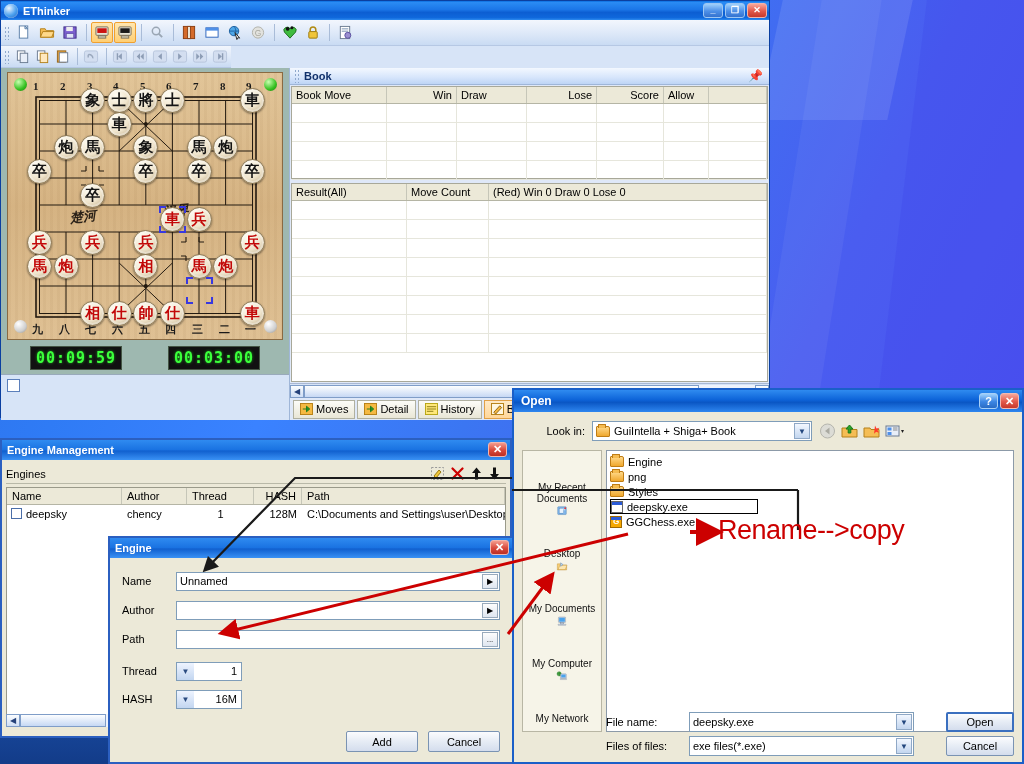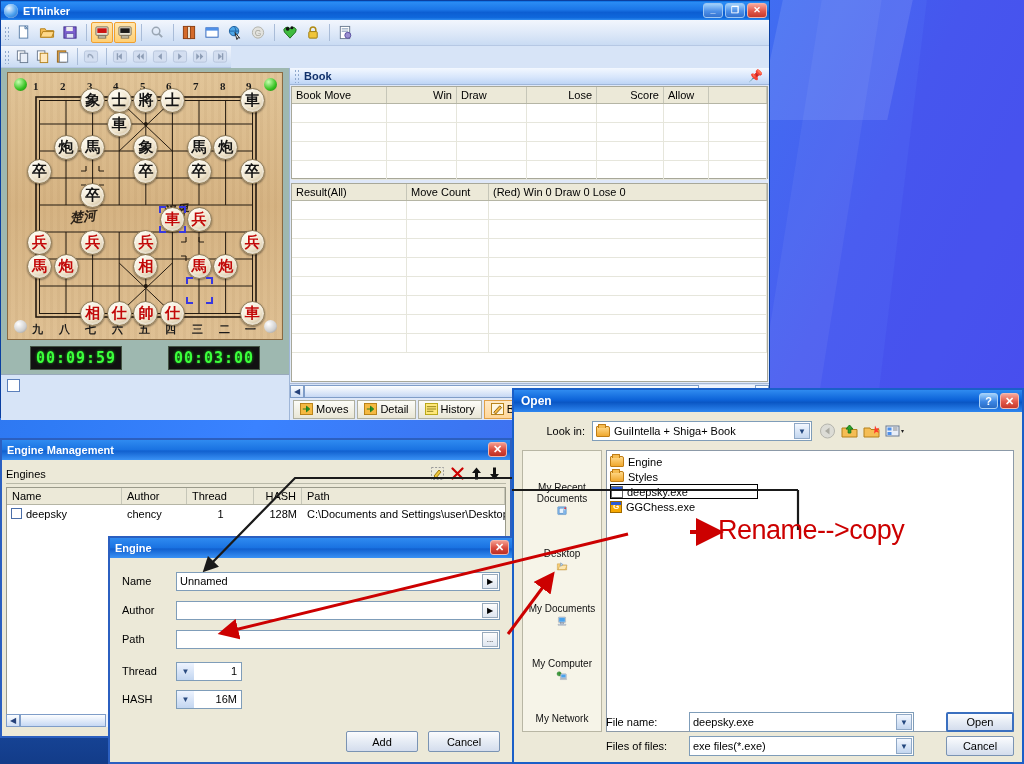--- a/index.html
+++ b/index.html
@@ -906,20 +906,24 @@
     </div>
   </div>
 
   <div class="filelist">
     <div class="fitem">
       <span class="folder-ic"></span>
       <span>Engine</span>
     </div>
     <div class="fitem">
       <span class="folder-ic"></span>
+      <span>png</span>
+    </div>
+    <div class="fitem">
+      <span class="folder-ic"></span>
       <span>Styles</span>
     </div>
     <div class="fitem sel">
       <span class="exe-ic"></span>
       <span>deepsky.exe</span>
     </div>
     <div class="fitem">
       <span class="exe-ic g">G</span>
       <span>GGChess.exe</span>
     </div>

